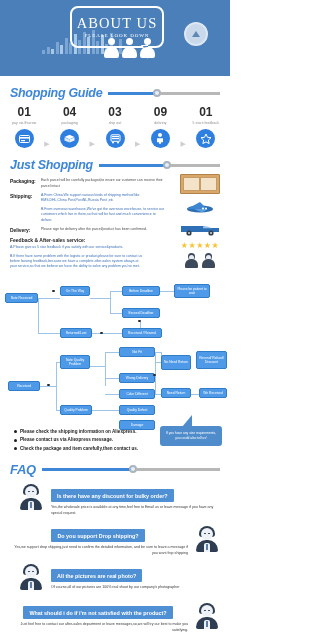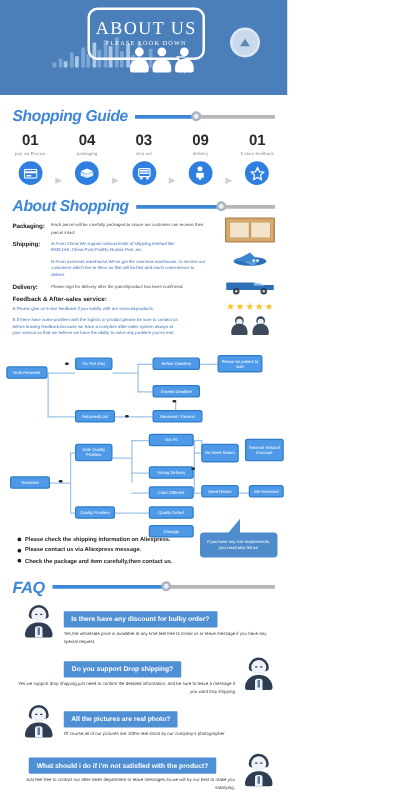--- a/index.html
+++ b/index.html
@@ -316,21 +316,21 @@
     <div class="lbl">5 stars feedback</div>
     <div class="ico">
       <svg width="12" height="12" viewBox="0 0 12 12">
           <path d="M6 1 L7.5 4.3 L11 4.7 L8.4 7.1 L9.1 10.6 L6 8.9 L2.9 10.6 L3.6 7.1 L1 4.7 L4.5 4.3 Z" fill="none" stroke="#fff" stroke-width="1"></path>
         </svg>
     </div>
   </div>
 </div>
 
 <div class="sec-title">
-  <span class="txt">About Shopping</span>
+  <span class="txt">Just Shopping</span>
   <span class="slider">
     <span class="track-l" style="width:65px"></span>
     <span class="knob"></span>
     <span class="track-r"></span>
   </span>
 </div>
 
 <div class="about-body">
 
   <div class="about-imgs">

